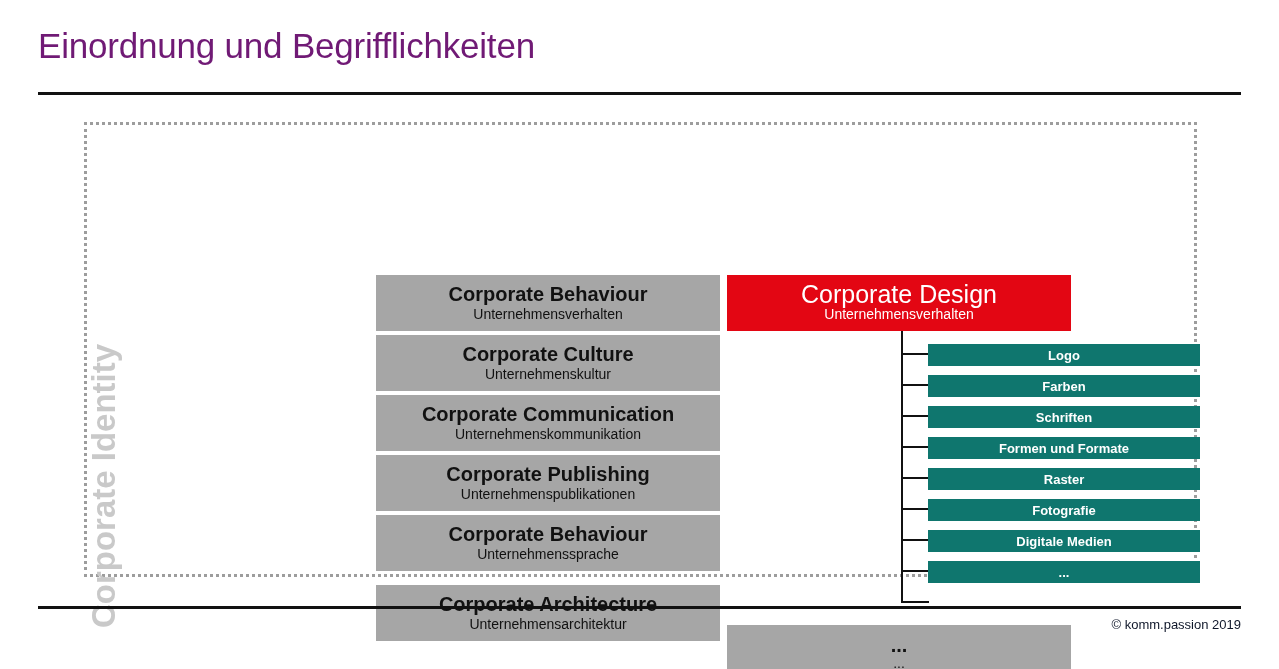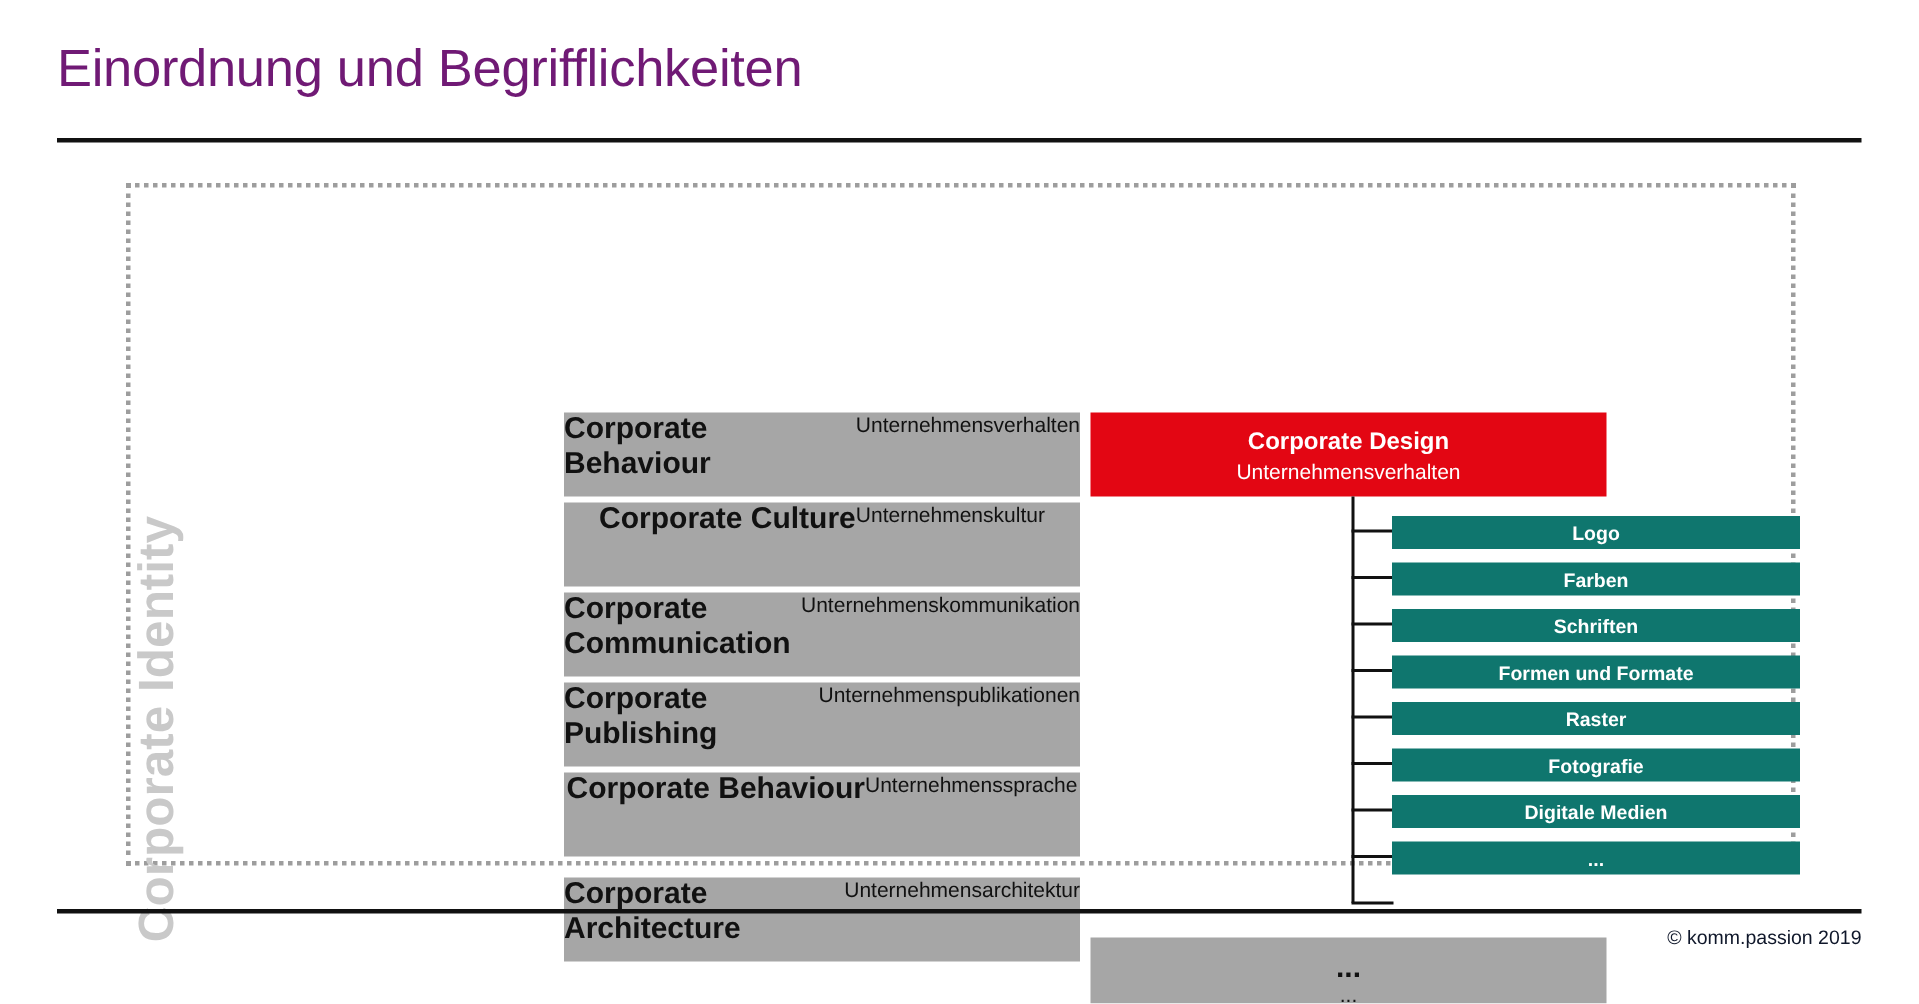--- a/index.html
+++ b/index.html
@@ -89,21 +89,22 @@
     top: 150px;
     width: 344px;
   }
   .box {
     box-sizing: border-box;
     width: 344px;
     height: 56px;
     background: #a6a6a6;
     color: #ffffff;
     display: flex;
-    align-items: flex-start;
+    flex-direction: column;
+    align-items: center;
     justify-content: center;
     margin-bottom: 4px;
   }
   .box .en {
     font-size: 20px;
     font-weight: bold;
     line-height: 23px;
     color: #111111;
   }
   .box .de {
@@ -124,22 +125,22 @@
     height: 56px;
     background: #e30613;
     color: #ffffff;
     display: flex;
     flex-direction: column;
     align-items: center;
     justify-content: center;
     box-sizing: border-box;
   }
   .red-main .en {
-    font-size: 16px;
-    font-weight: bold;
+    font-size: 25px;
+    font-weight: normal;
     line-height: 23px;
     text-align: center;
   }
   .red-main .de {
     font-size: 14px;
     line-height: 17px;
   }
 
   
   .sub-list {

